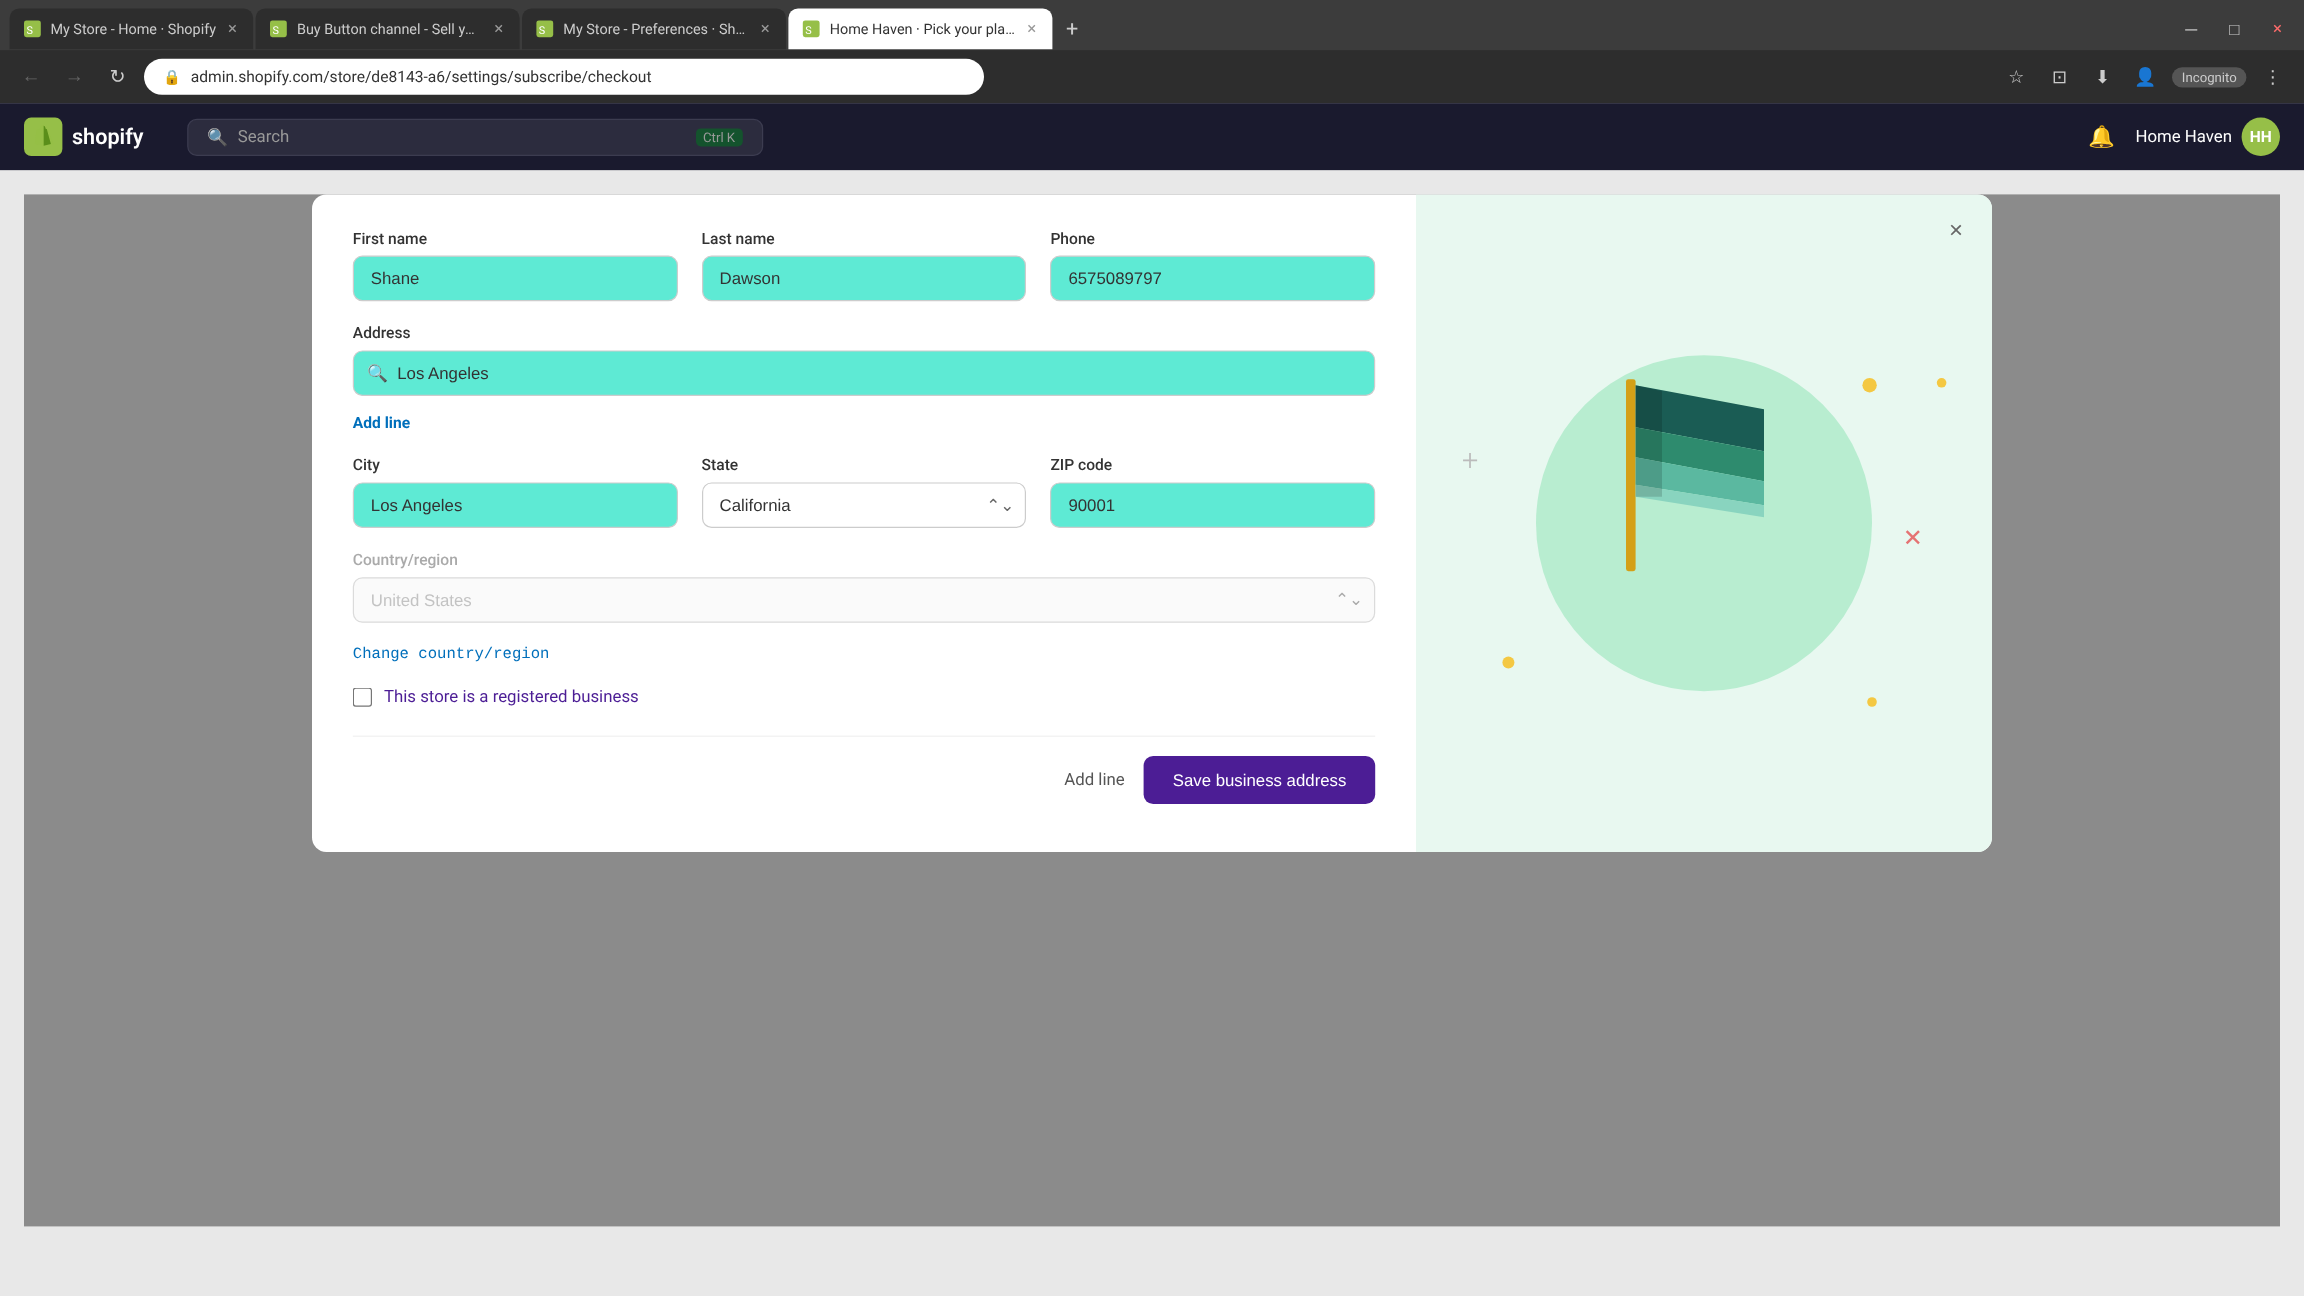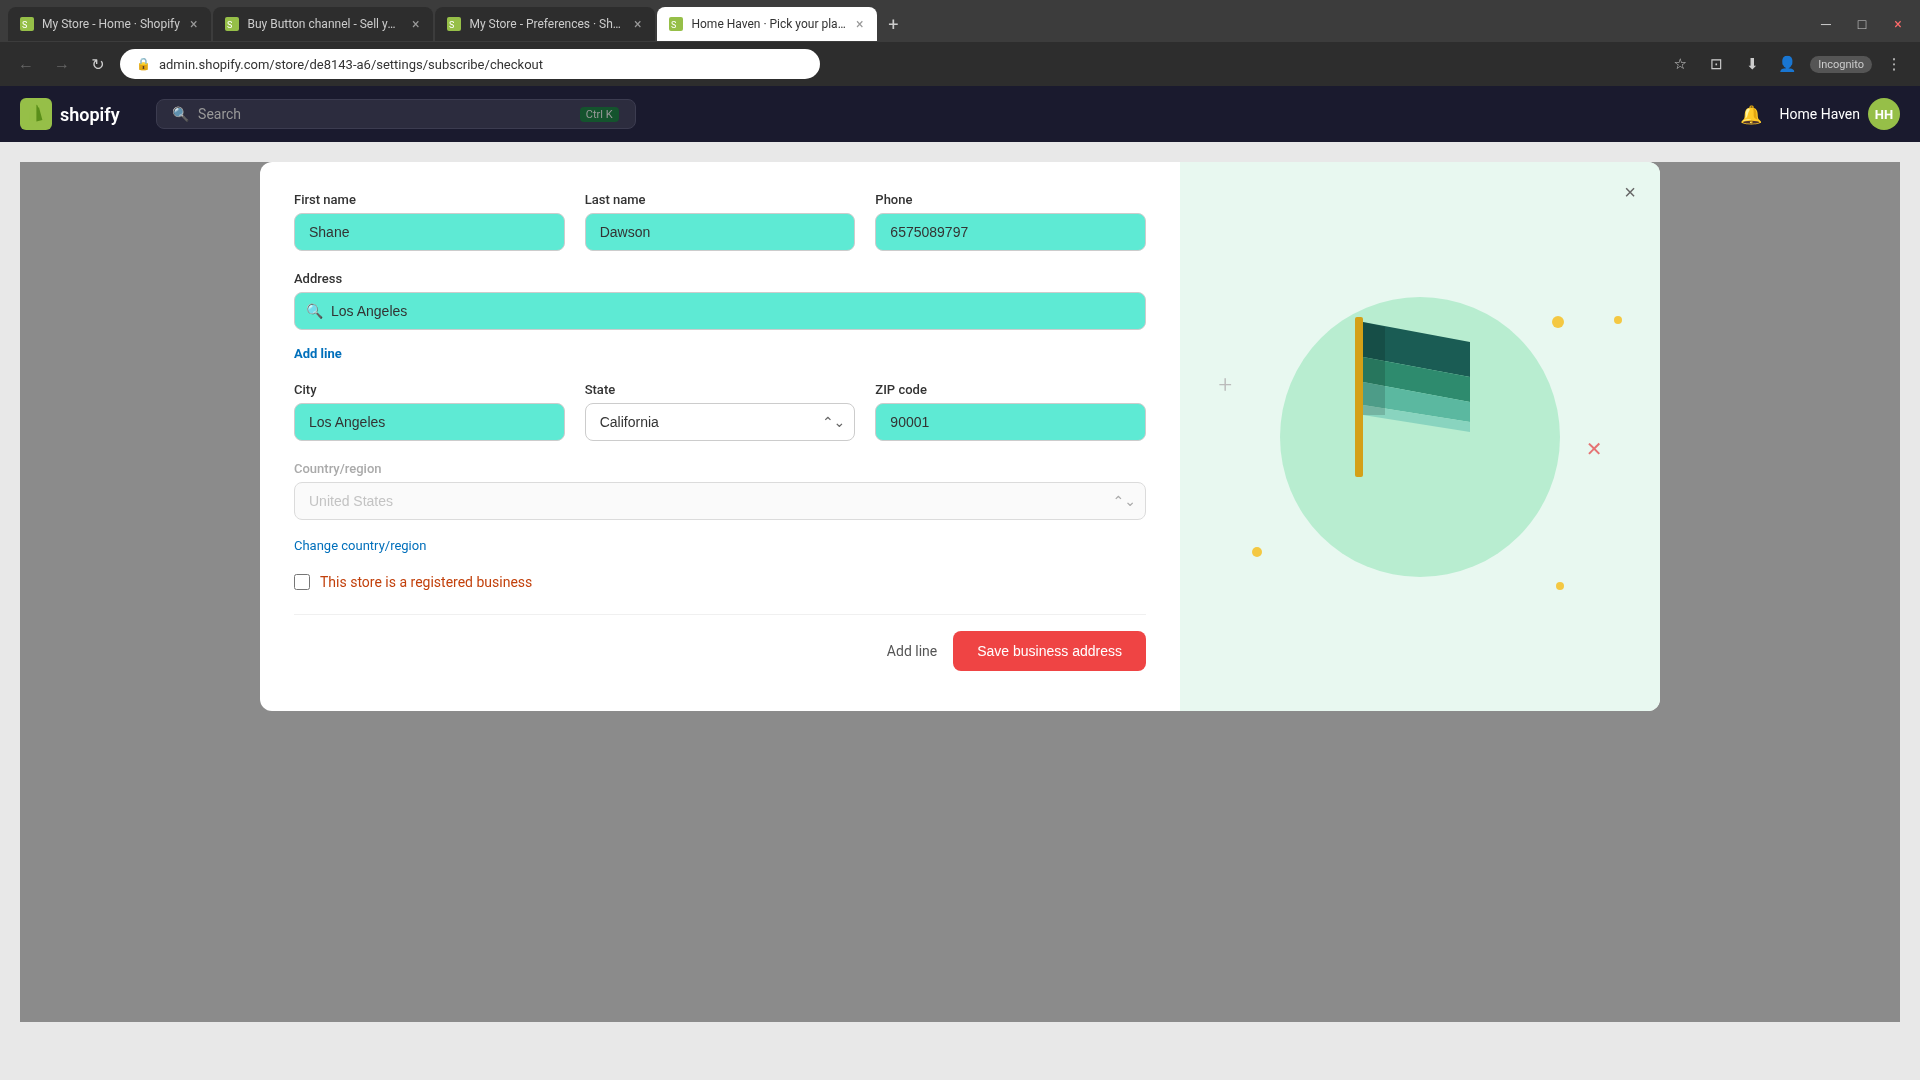--- a/index.html
+++ b/index.html
@@ -64,26 +64,26 @@
 
     .form-select { padding: 10px 32px 10px 14px; border: 1px solid #ccc; border-radius: 8px; font-size: 14px; color: #333; background: #fff; appearance: none; -webkit-appearance: none; outline: none; cursor: pointer; width: 100%; }
     .select-wrapper { position: relative; }
     .select-arrow { position: absolute; right: 10px; top: 50%; transform: translateY(-50%); color: #666; font-size: 14px; pointer-events: none; }
 
     .country-input { color: #aaa; }
 
     .change-country-link { color: #006fbb; font-size: 13px; cursor: pointer; text-decoration: none; display: inline-block; margin-top: 6px; }
 
     .checkbox-row { display: flex; align-items: center; gap: 10px; margin-top: 8px; }
-    .checkbox-label { font-size: 14px; color: #c2410c; }
+    .checkbox-label { font-size: 14px; color: #4c1d95; }
     input[type="checkbox"] { width: 16px; height: 16px; cursor: pointer; }
 
     .form-actions { display: flex; align-items: center; justify-content: flex-end; gap: 16px; margin-top: 24px; padding-top: 16px; border-top: 1px solid #f0f0f0; }
     .add-later-link { color: #555; font-size: 14px; cursor: pointer; text-decoration: none; }
-    .save-btn { background: #ef4444; color: #fff; border: none; border-radius: 8px; padding: 12px 24px; font-size: 14px; font-weight: 500; cursor: pointer; white-space: nowrap; }
+    .save-btn { background: #4c1d95; color: #fff; border: none; border-radius: 8px; padding: 12px 24px; font-size: 14px; font-weight: 500; cursor: pointer; white-space: nowrap; }
 
     
     .modal-illustration { flex: 1; background: #e8f8f0; position: relative; overflow: hidden; display: flex; align-items: center; justify-content: center; }
     .illustration-container { position: relative; width: 360px; height: 360px; }
     .circle-bg { position: absolute; width: 280px; height: 280px; background: #b8edd0; border-radius: 50%; top: 50%; left: 50%; transform: translate(-50%, -50%); }
 
     
     .deco-plus { position: absolute; color: #999; font-size: 22px; font-weight: 300; }
     .deco-x { position: absolute; color: #e57373; font-size: 20px; font-weight: 300; }
     .deco-dot { position: absolute; width: 10px; height: 10px; background: #f4a51e; border-radius: 50%; }
@@ -254,21 +254,21 @@
             <label class="form-label" style="color:#aaa;">Country/region</label>
             <div class="select-wrapper">
               <select class="form-select country-input" disabled="" style="color:#aaa; background:#f8f8f8;">
                 <option value="United States" selected="">United States</option>
               </select>
               <span class="select-arrow" style="color:#aaa;">⌃⌄</span>
             </div>
           </div>
         </div>
 
-        <div style="margin-top: -8px; margin-bottom: 20px;">
+        <div style="margin-top: -8px; margin-bottom: 20px; font-family: Liberation Mono, monospace;">
           <a class="change-country-link">Change country/region</a>
         </div>
 
         <div class="checkbox-row">
           <input type="checkbox" id="reg-biz" style="">
           <label class="checkbox-label" for="reg-biz">This store is a registered business</label>
         </div>
 
         <div class="form-actions">
           <a class="add-later-link">Add line</a>

